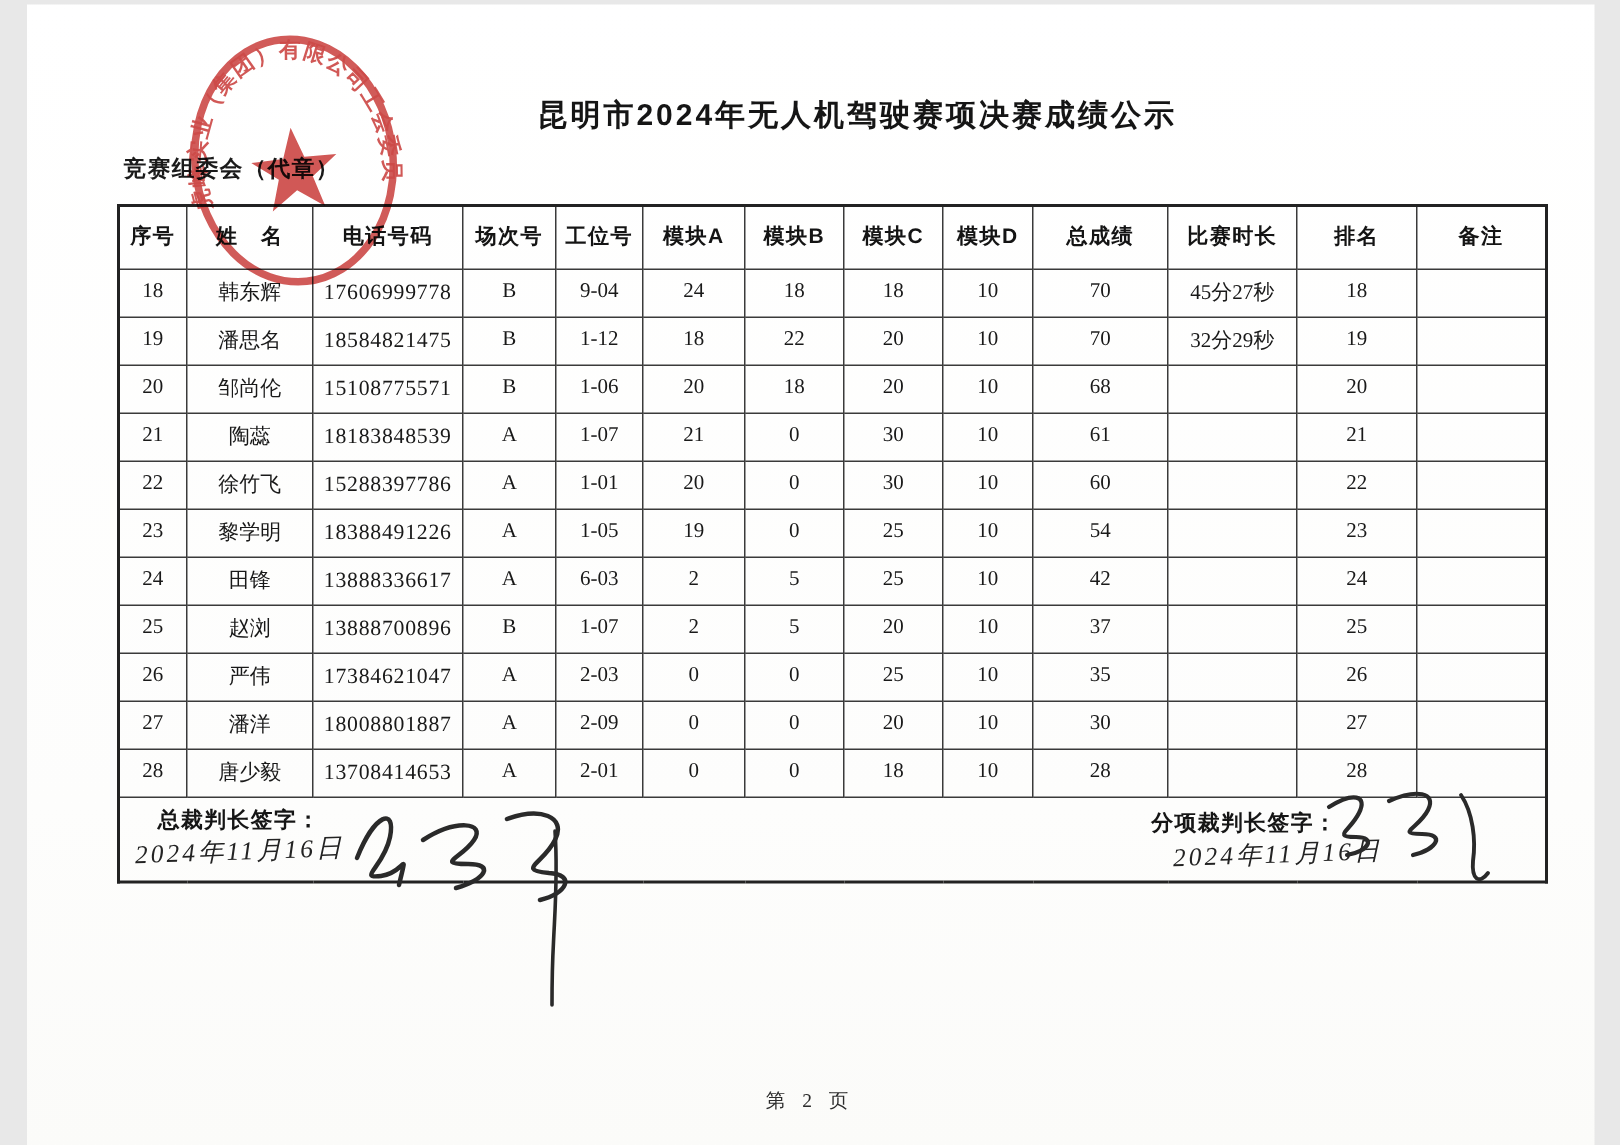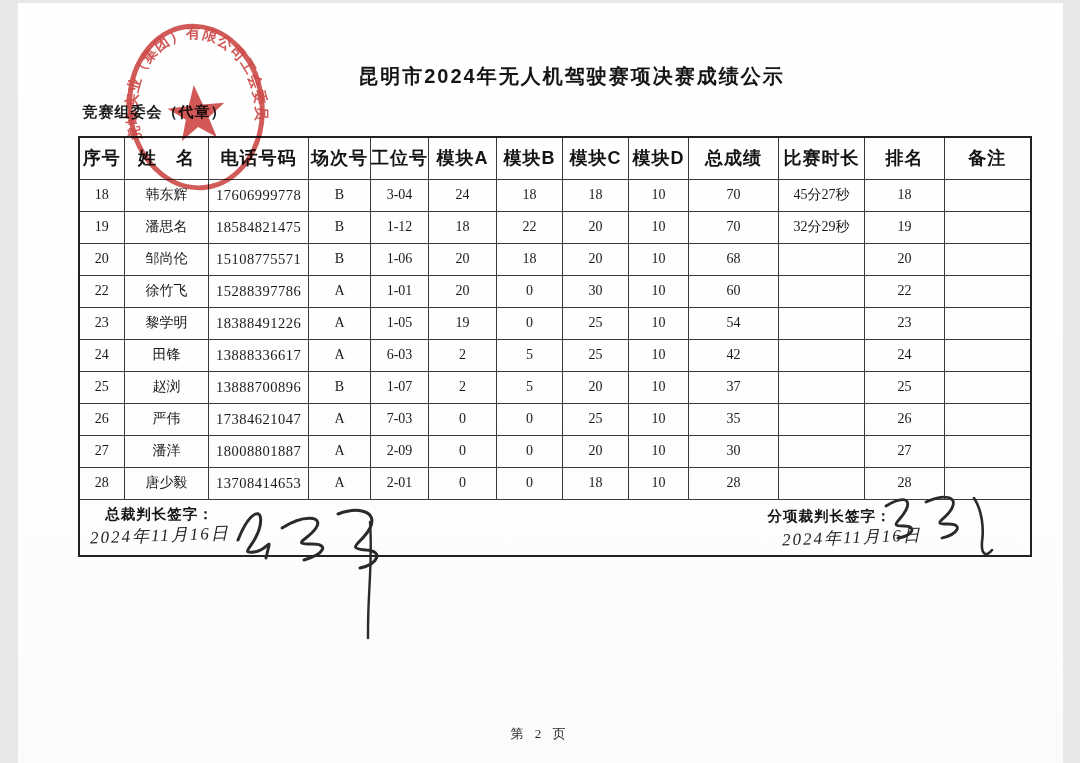--- a/index.html
+++ b/index.html
@@ -28,21 +28,21 @@
     position:absolute; left:60px; top:133px; width:952px;
     border-collapse:collapse; table-layout:fixed;
   }
   .results-table th, .results-table td {
     border:1px solid #3a3a3a; text-align:center; vertical-align:middle;
     overflow:hidden; white-space:nowrap;
   }
   .results-table { border:2px solid #222; }
   .results-table thead th {
     height:42px; font-family:"Liberation Sans","DejaVu Sans",sans-serif;
-    font-weight:bold; font-size:18px; color:#141414; letter-spacing:1px;
+    font-weight:bold; font-size:14px; color:#141414; letter-spacing:1px;
   }
   .results-table tbody td { height:32px; font-size:14px; color:#191919; }
   .results-table tbody td.c-phone { font-size:14.5px; letter-spacing:0.5px; }
   .results-table tfoot td { height:57px; border-top:1px solid #3a3a3a; position:relative; overflow:visible; }
   .sig-label {
     font-family:"Liberation Sans","DejaVu Sans",sans-serif;
     font-weight:bold; font-size:14.5px; color:#151515; letter-spacing:1px;
   }
   .sig-date {
     font-size:17px; color:#232323; letter-spacing:2px;
@@ -108,21 +108,21 @@
           <th>排名</th>
           <th>备注</th>
         </tr>
     </thead>
     <tbody id="table-body">
         <tr>
           <td>18</td>
           <td>韩东辉</td>
           <td class="c-phone">17606999778</td>
           <td>B</td>
-          <td>3-04</td>
+          <td>9-04</td>
           <td>24</td>
           <td>18</td>
           <td>18</td>
           <td>10</td>
           <td>70</td>
           <td>45分27秒</td>
           <td>18</td>
           <td></td>
         </tr>
         <tr>
@@ -146,20 +146,35 @@
           <td class="c-phone">15108775571</td>
           <td>B</td>
           <td>1-06</td>
           <td>20</td>
           <td>18</td>
           <td>20</td>
           <td>10</td>
           <td>68</td>
           <td></td>
           <td>20</td>
+          <td></td>
+        </tr>
+        <tr>
+          <td>21</td>
+          <td>陶蕊</td>
+          <td class="c-phone">18183848539</td>
+          <td>A</td>
+          <td>1-07</td>
+          <td>21</td>
+          <td>0</td>
+          <td>30</td>
+          <td>10</td>
+          <td>61</td>
+          <td></td>
+          <td>21</td>
           <td></td>
         </tr>
         <tr>
           <td>22</td>
           <td>徐竹飞</td>
           <td class="c-phone">15288397786</td>
           <td>A</td>
           <td>1-01</td>
           <td>20</td>
           <td>0</td>
@@ -213,21 +228,21 @@
           <td>37</td>
           <td></td>
           <td>25</td>
           <td></td>
         </tr>
         <tr>
           <td>26</td>
           <td>严伟</td>
           <td class="c-phone">17384621047</td>
           <td>A</td>
-          <td>7-03</td>
+          <td>2-03</td>
           <td>0</td>
           <td>0</td>
           <td>25</td>
           <td>10</td>
           <td>35</td>
           <td></td>
           <td>26</td>
           <td></td>
         </tr>
         <tr>

